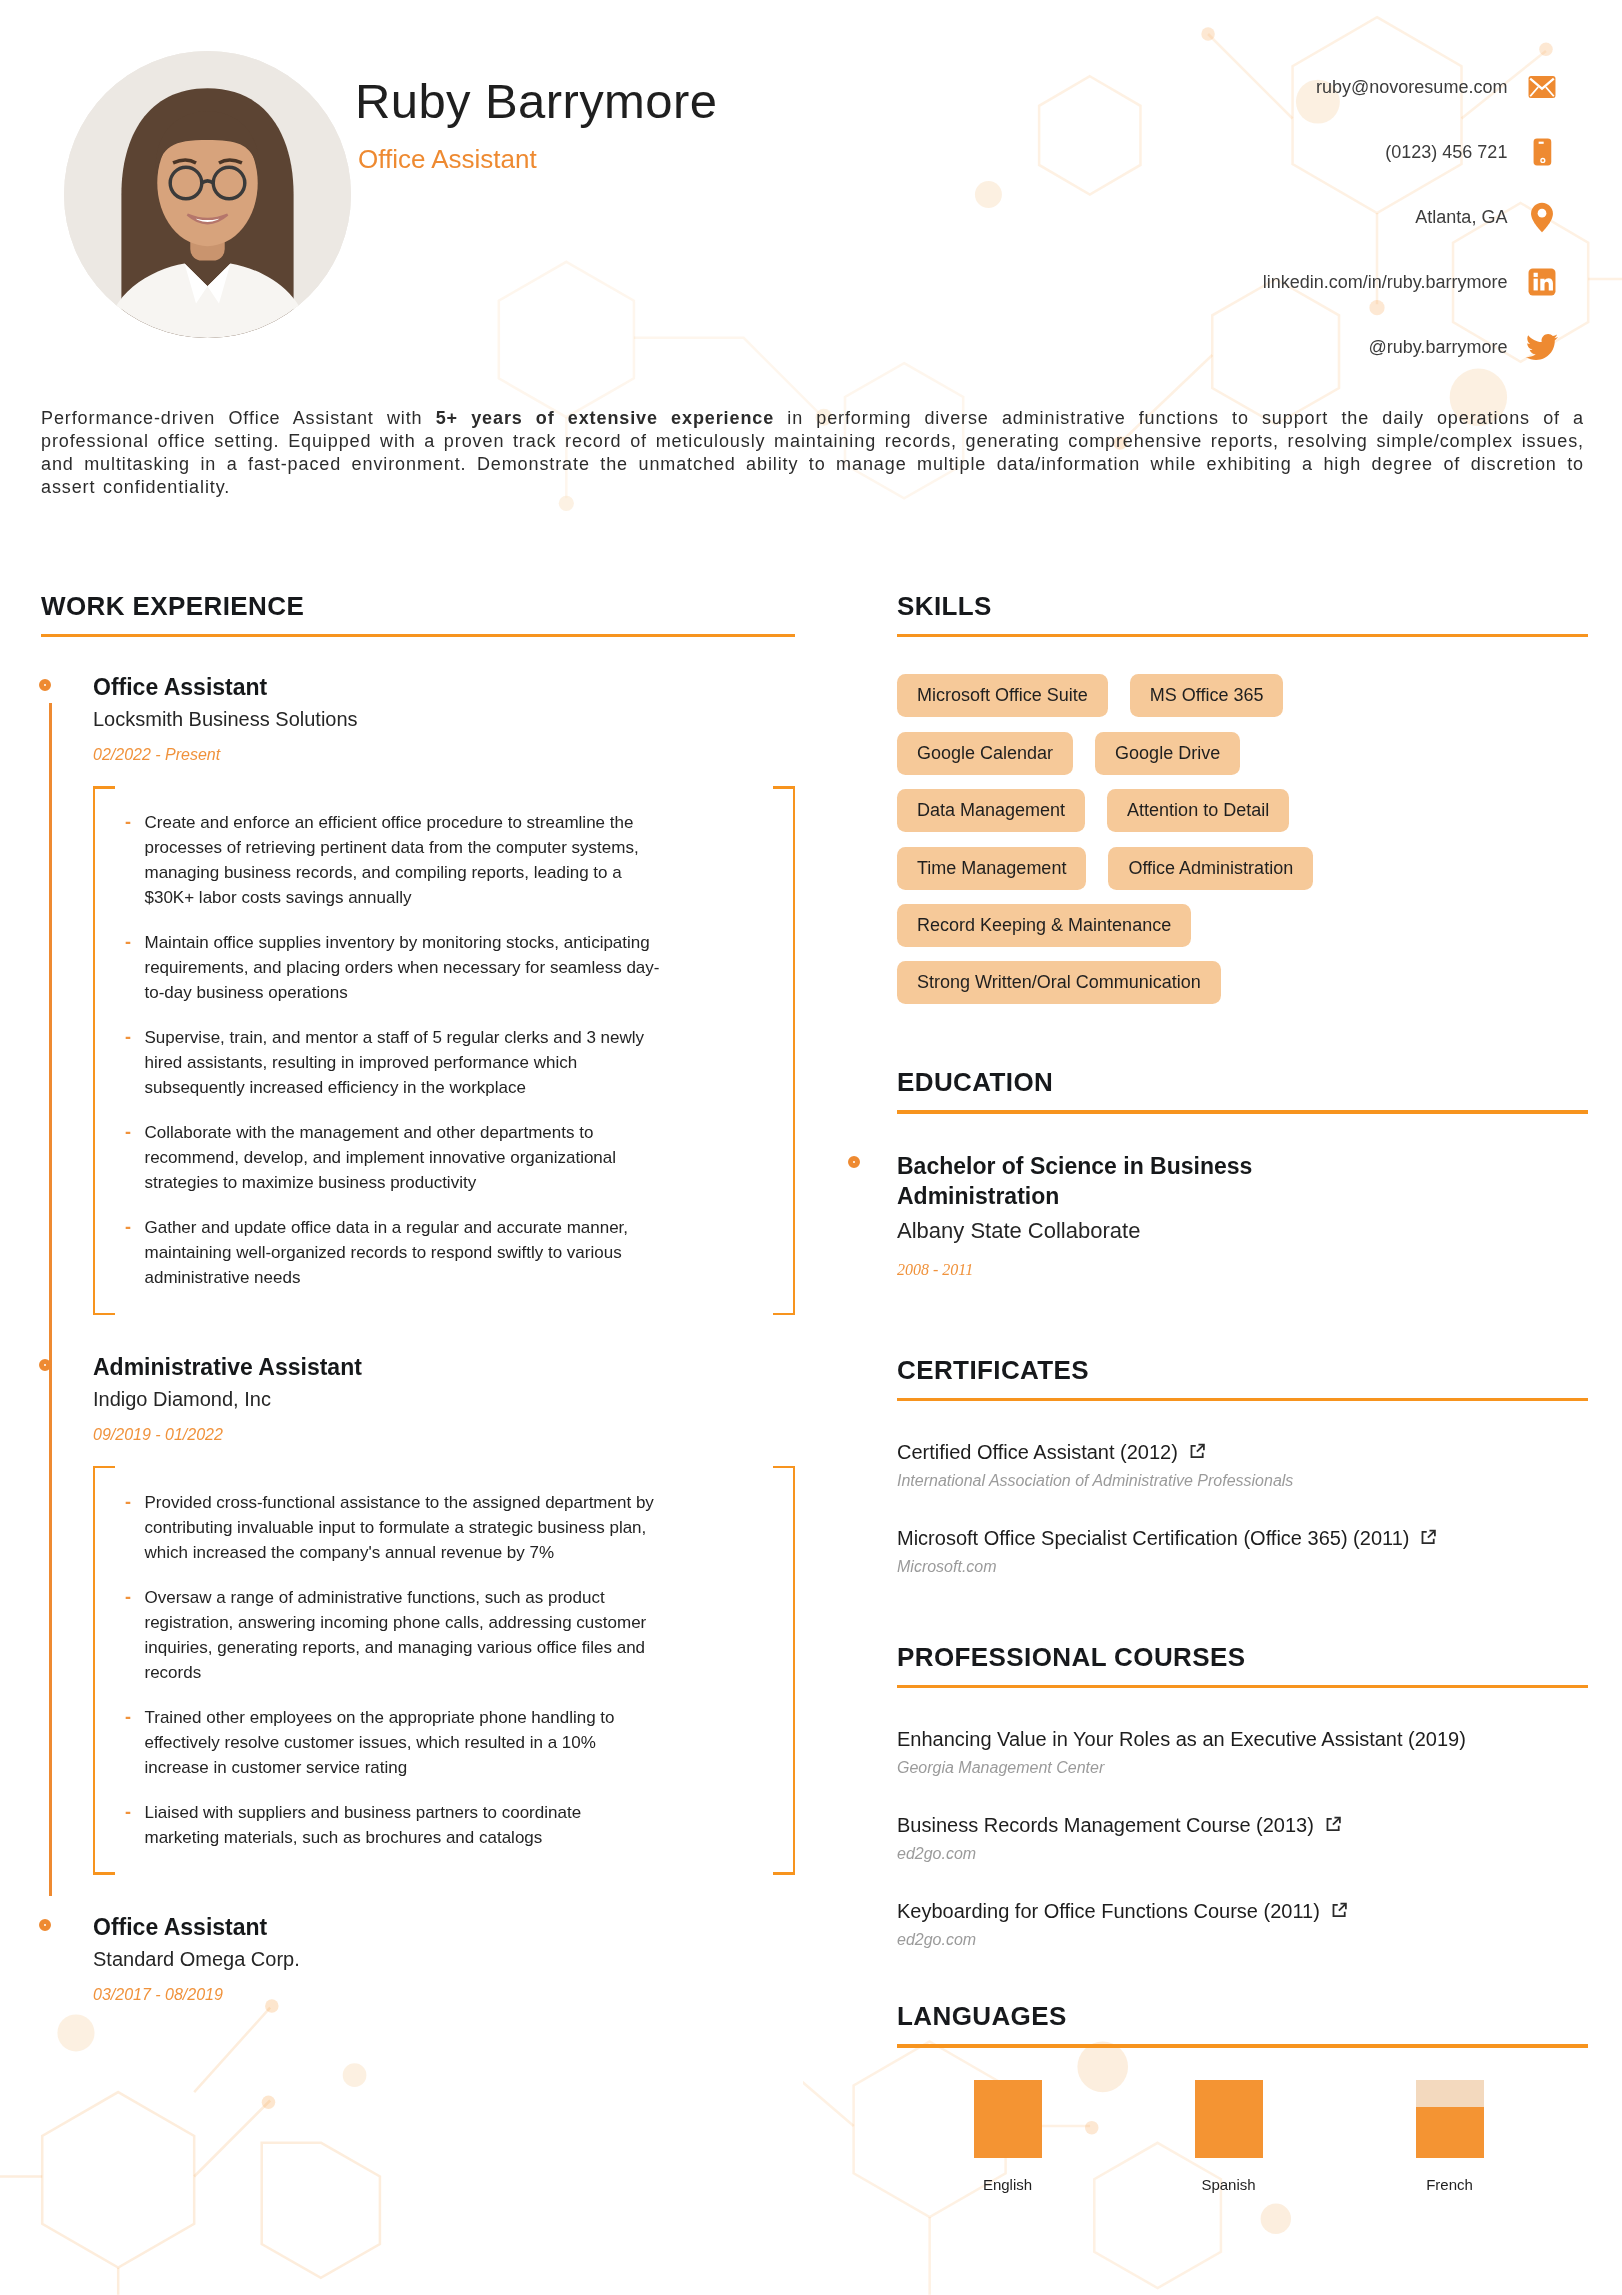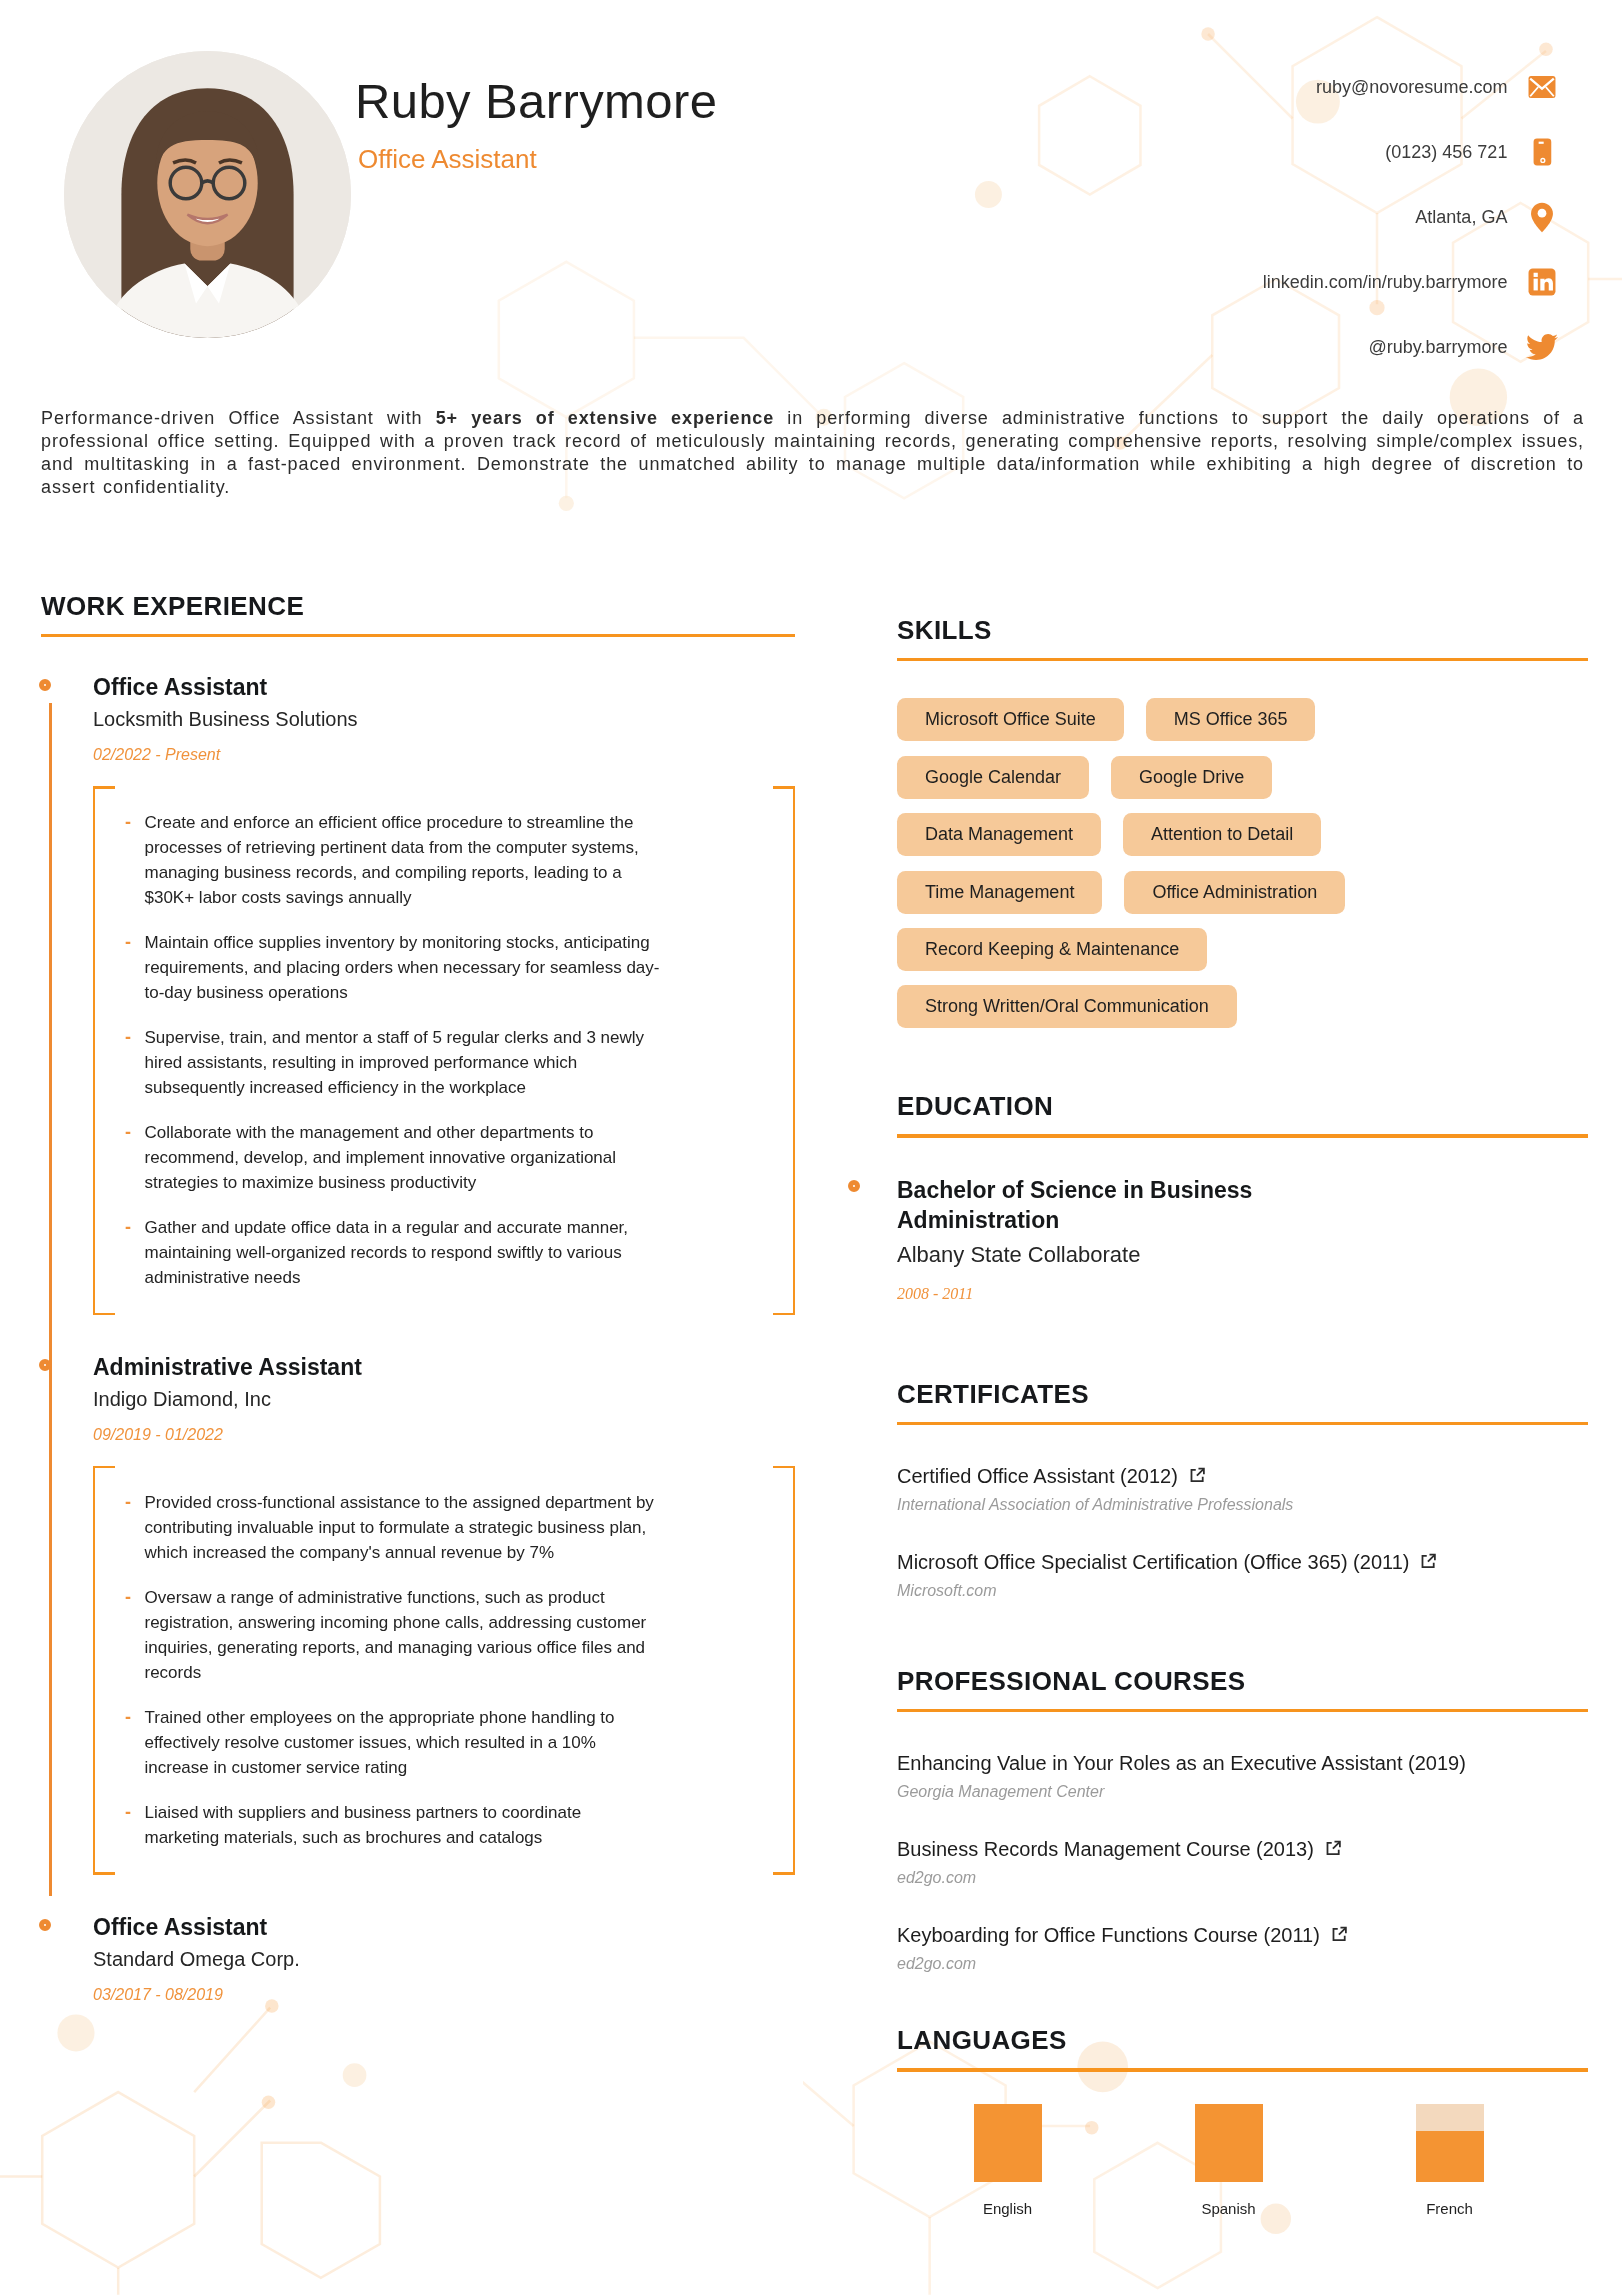--- a/index.html
+++ b/index.html
@@ -22,21 +22,21 @@
   .contact-text{font-size:18px;color:#3C3C3C;}
   .contact-icon{width:32px;height:32px;flex:0 0 32px;}
 
   
   .summary{position:absolute;left:41px;top:407px;width:1543px;font-size:18px;line-height:23px;
     letter-spacing:0.9px;word-spacing:1.7px;text-align:justify;color:#2C2C2C;}
   .summary b{font-weight:bold;}
 
   
   .col-left{position:absolute;left:41px;top:591px;width:754px;}
-  .col-right{position:absolute;left:897px;top:615px;width:691px;}
+  .col-right{position:absolute;left:897px;top:591px;width:691px;}
   .sec-head{font-size:26px;font-weight:800;color:var(--heading);letter-spacing:0.4px;}
   .sec-rule{height:3.4px;background:var(--underline);margin-top:12px;margin-bottom:37px;}
 
   
   .entries{position:relative;}
   .timeline{position:absolute;left:7.6px;top:29px;bottom:108px;width:3.4px;background:var(--accent);}
   .entry{position:relative;padding-left:52px;margin-bottom:39px;}
   .entry:last-child{margin-bottom:0;}
   .ring{position:absolute;left:-1.7px;top:5px;width:12px;height:12px;border:5px solid var(--accent);border-radius:50%;background:#fff;}
   .role{font-size:23px;font-weight:bold;color:#16181A;}
@@ -48,21 +48,21 @@
     background:linear-gradient(to right,var(--underline) 20px,transparent 20px,transparent calc(100% - 20px),var(--underline) calc(100% - 20px));}
   .bracket::before{top:0;} .bracket::after{bottom:0;}
   .bullet{display:flex;gap:13.5px;margin-bottom:20px;}
   .bullet:last-child{margin-bottom:0;}
   .bullet .dash{color:var(--date);font-weight:bold;font-size:18px;line-height:25px;}
   .bullet .btext{font-size:17px;line-height:25px;color:#242424;max-width:515px;}
 
   
   .skill-rows{display:flex;flex-direction:column;gap:14.4px;}
   .skill-row{display:flex;gap:22px;}
-  .pill{background:var(--pill-bg);border-radius:8.4px;padding:11px 28px;font-size:18px;color:#1F1F1F;white-space:nowrap;}
+  .pill{background:var(--pill-bg);border-radius:8.4px;padding:11px 20px;font-size:18px;color:#1F1F1F;white-space:nowrap;}
   .edu-entry{position:relative;}
   .edu-ring{position:absolute;left:-49px;top:5px;width:12px;height:12px;border:5px solid var(--accent);border-radius:50%;background:#fff;}
   .degree{font-size:23px;font-weight:bold;color:#16181A;max-width:473px;line-height:30px;}
   .school{font-size:22px;color:#262626;margin-top:6.8px;}
   .edu-dates{font-size:16px;font-style:italic;color:var(--date);margin-top:17px;font-family:Liberation Serif, serif;}
 
   
   .item{margin-bottom:34px;}
   .item:last-child{margin-bottom:0;}
   .item-title{font-size:20px;color:#1D1D1D;max-width:575px;line-height:29px;}

